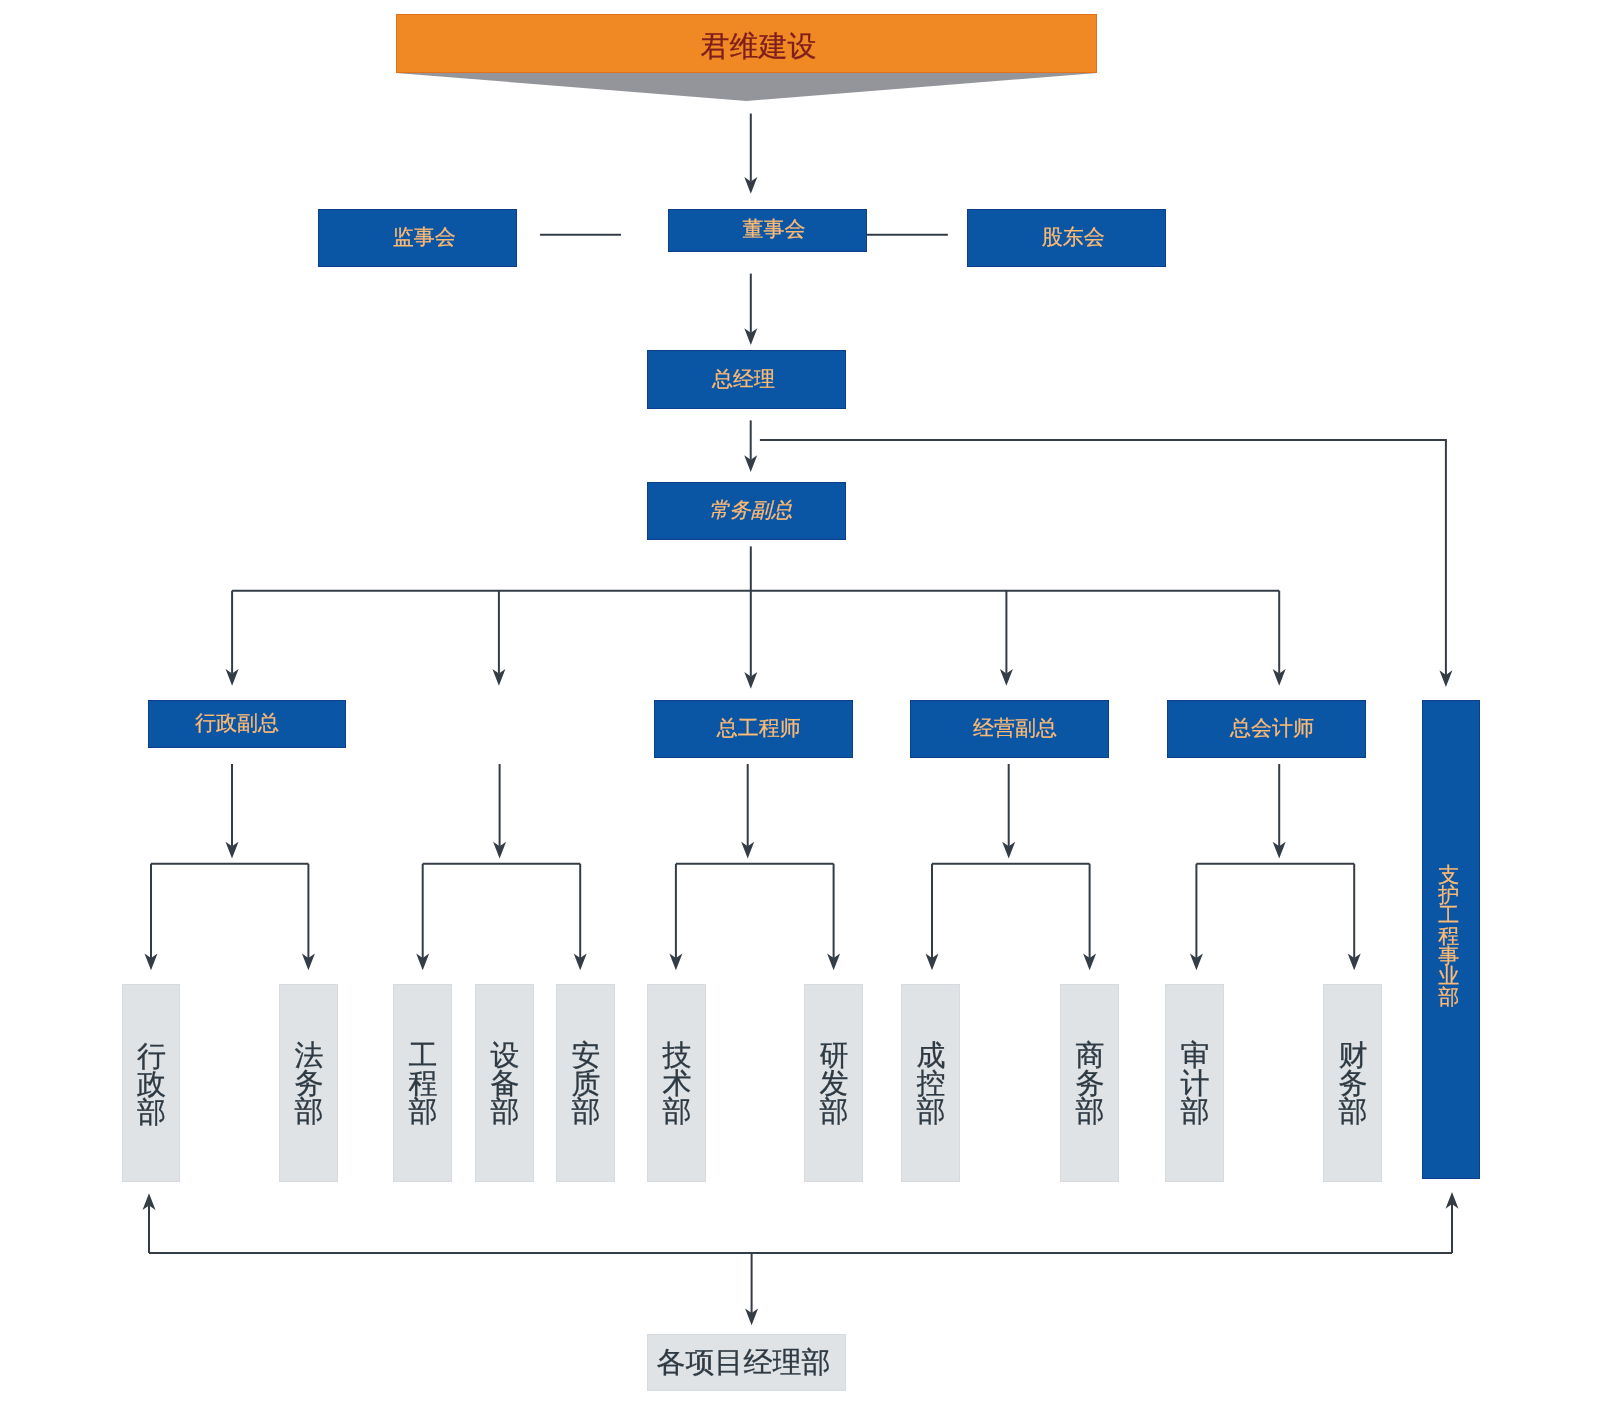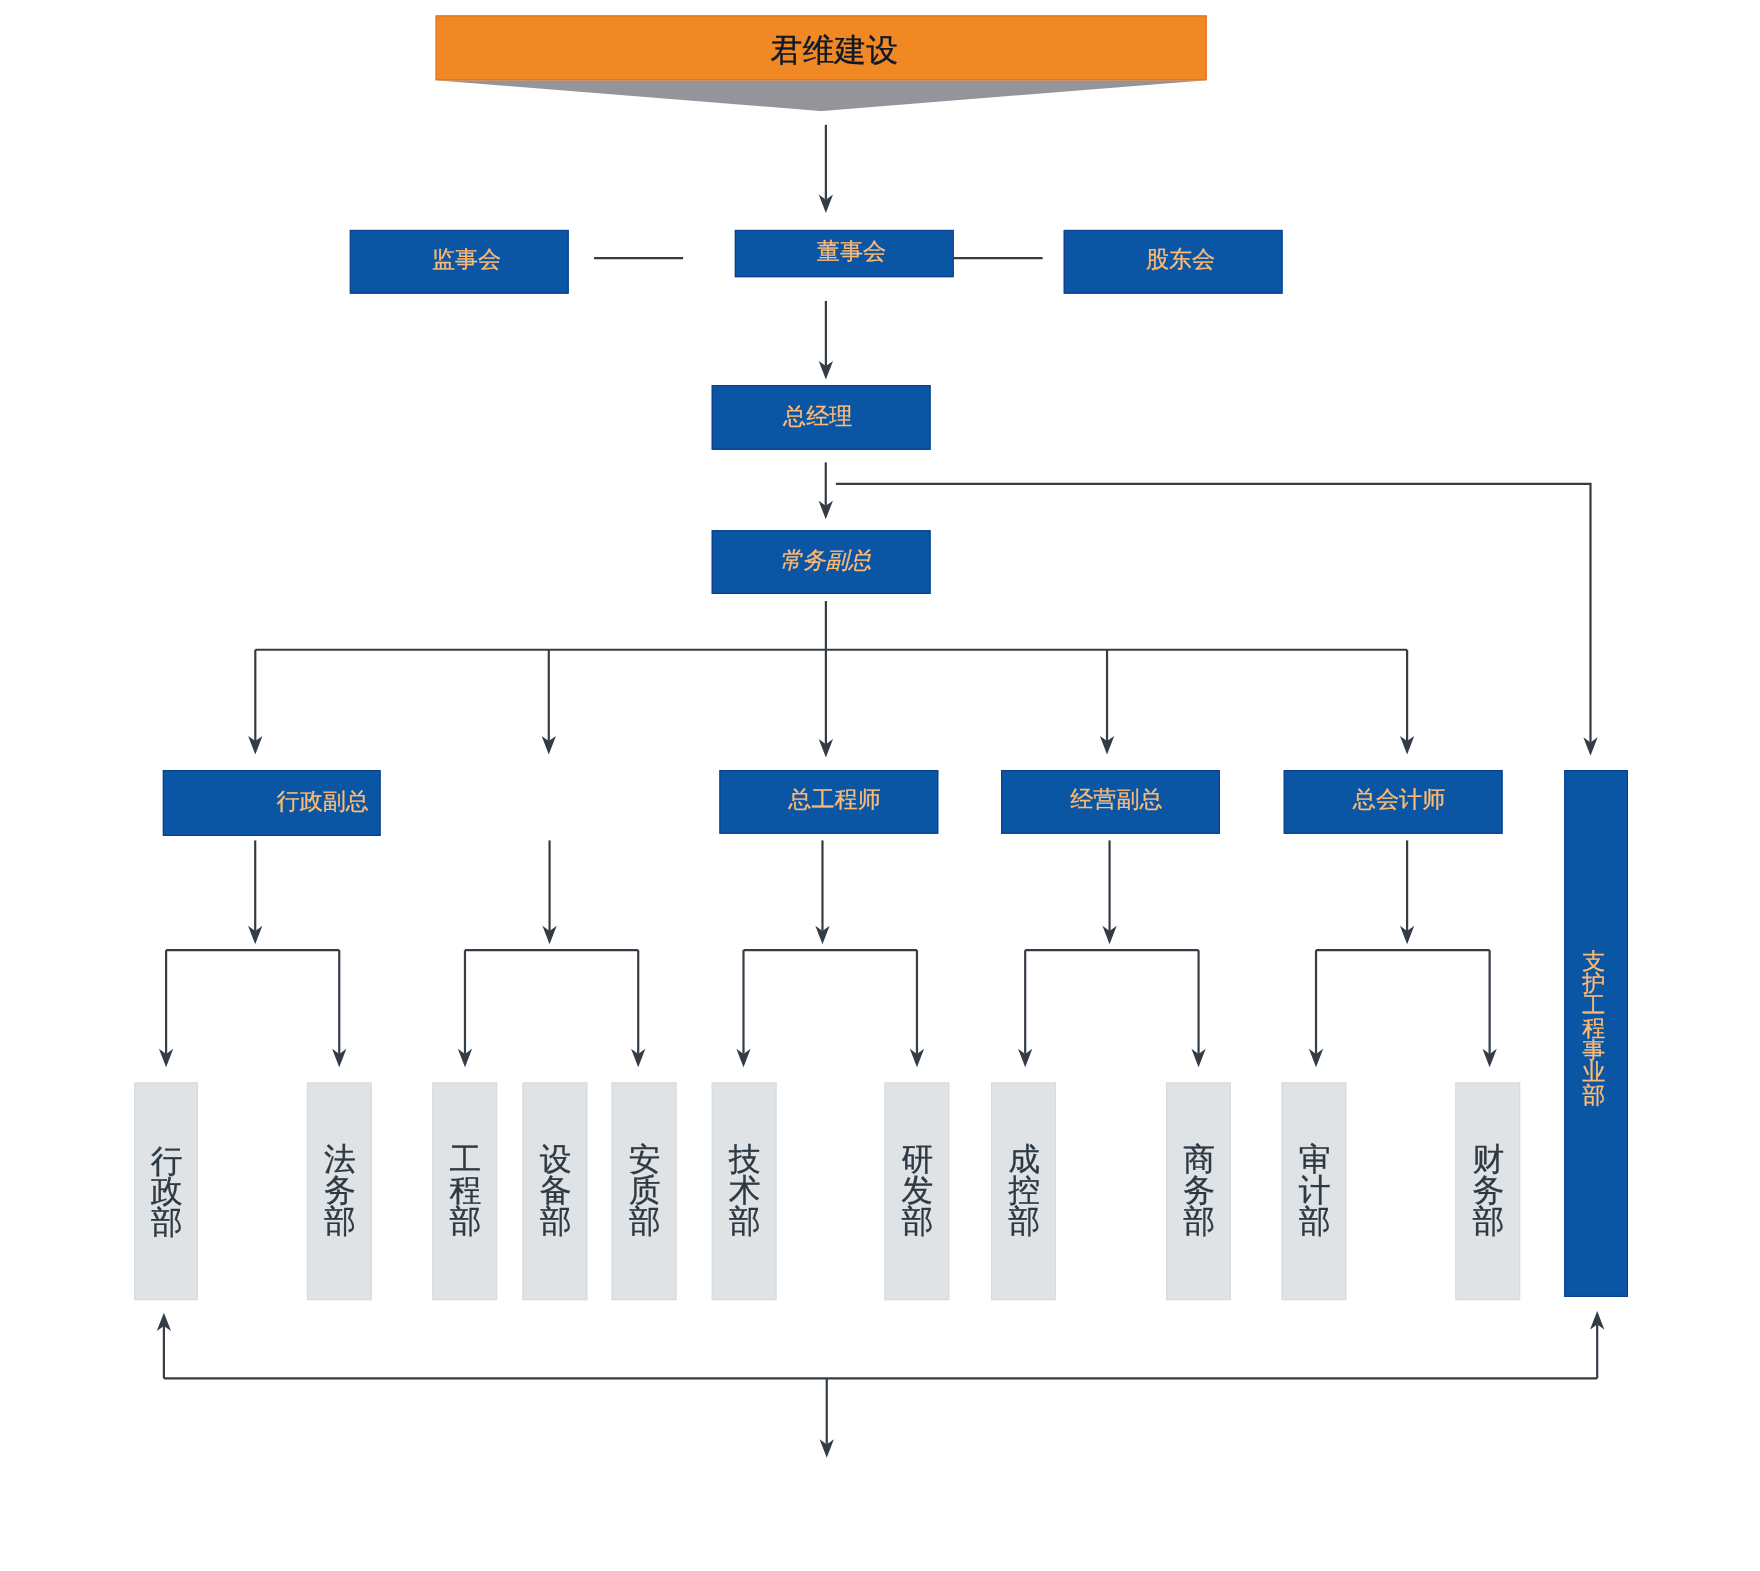--- a/index.html
+++ b/index.html
@@ -2,21 +2,21 @@
 <html><head>
 <meta charset="utf-8">
 <title>君维建设</title>
 <style>
   html,body{margin:0;padding:0;background:#ffffff;}
   body{width:1600px;height:1428px;font-family:"Liberation Sans",sans-serif;overflow:hidden;}
   #stage{position:relative;width:1600px;height:1428px;background:#ffffff;}
   #wires{position:absolute;left:0;top:0;width:1600px;height:1428px;}
   .node{position:absolute;box-sizing:border-box;display:flex;align-items:center;justify-content:center;text-align:center;}
   .node > span{display:block;line-height:1.0;position:relative;left:var(--tx,0px);top:var(--ty,0px);-webkit-text-stroke:0.28px currentColor;}
-  .banner{background:#F08923;color:#0f172a;font-size:29px;border:1px solid #E2711A;}
+  .banner{background:#F08923;color:#7f1d1d;font-size:29px;border:1px solid #E2711A;}
   .blue{background:#0A55A4;color:#fdba74;font-size:21px;border:1.1px solid #0B3F8C;}
   .grey{background:#DFE3E6;color:#2E3A43;font-size:29px;border:1px solid #D6DBDF;}
   .vert > span{line-height:0.9655;left:calc(var(--tx,0px) + 0.6px);}
 </style>
 </head>
 <body>
 
 <div id="stage">
 
   <svg id="wires" viewBox="0 0 1600 1428">
@@ -100,21 +100,21 @@
     <span>股东会</span>
   </div>
 
   <div class="node blue" style="--tx:-3.1px;--ty:-1.4px;left:646.8px;top:350.3px;width:199.4px;height:58.5px;">
     <span>总经理</span>
   </div>
   <div class="node blue" style="--tx:3.9px;--ty:-1.9px;left:646.8px;top:481.7px;width:199.4px;height:58.5px;font-style:italic;">
     <span>常务副总</span>
   </div>
 
-  <div class="node blue" style="--tx:-9.8px;--ty:-1.2px;left:147.6px;top:699.7px;width:198.6px;height:60px;justify-content:flex-end;">
+  <div class="node blue" style="--tx:-9.8px;--ty:-1.2px;left:147.6px;top:699.7px;width:198.6px;height:48px;">
     <span>行政副总</span>
   </div>
   <div class="node blue" style="--tx:5.0px;--ty:-1.2px;left:654.3px;top:699.7px;width:198.8px;height:58px;">
     <span>总工程师</span>
   </div>
   <div class="node blue" style="--tx:5.5px;--ty:-1.2px;left:910.2px;top:699.7px;width:198.5px;height:58px;">
     <span>经营副总</span>
   </div>
   <div class="node blue" style="--tx:5.5px;--ty:-1.2px;left:1167.2px;top:699.7px;width:198.4px;height:58px;">
     <span>总会计师</span>
@@ -151,14 +151,17 @@
   <div class="node grey vert" style="left:1060px;top:984px;width:59px;height:198px;">
     <span>商<br>务<br>部</span>
   </div>
   <div class="node grey vert" style="left:1165px;top:984px;width:59px;height:198px;">
     <span>审<br>计<br>部</span>
   </div>
   <div class="node grey vert" style="left:1323px;top:984px;width:59px;height:198px;">
     <span>财<br>务<br>部</span>
   </div>
 
+  <div class="node grey" style="--tx:-3.0px;--ty:0px;left:647px;top:1334px;width:199px;height:57px;">
+    <span>各项目经理部</span>
+  </div>
 
 </div>
 
 </body></html>

